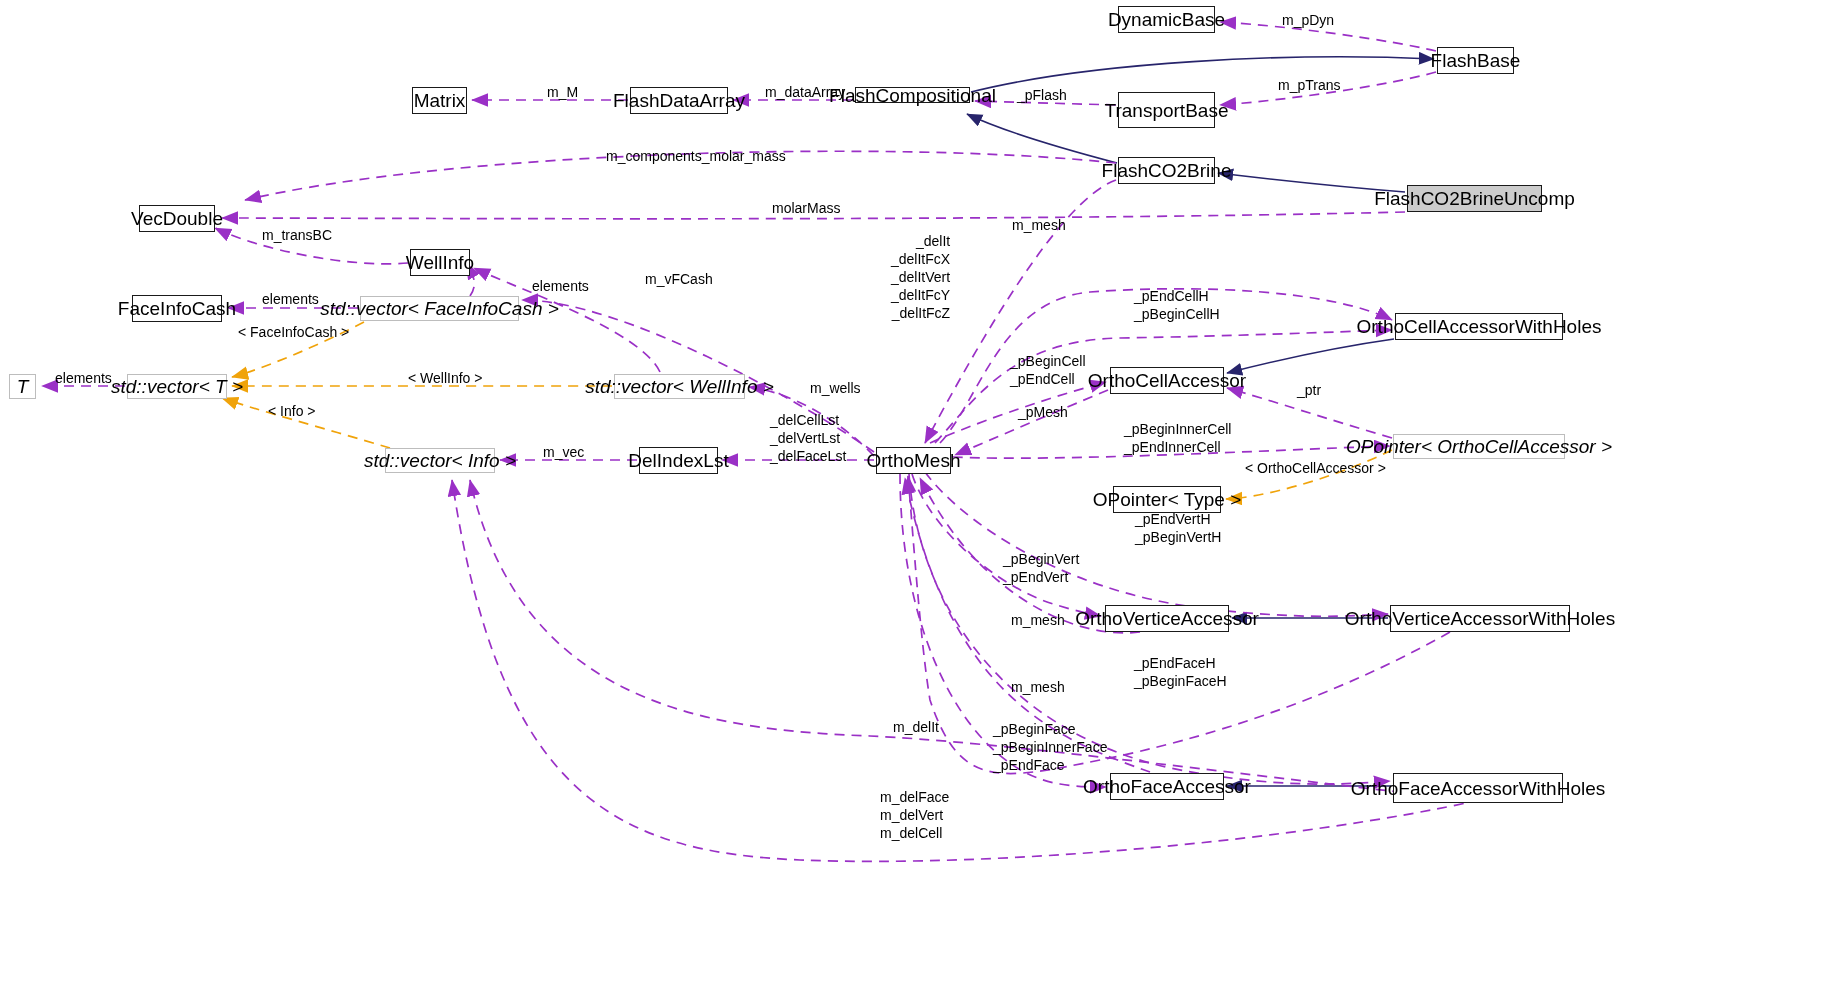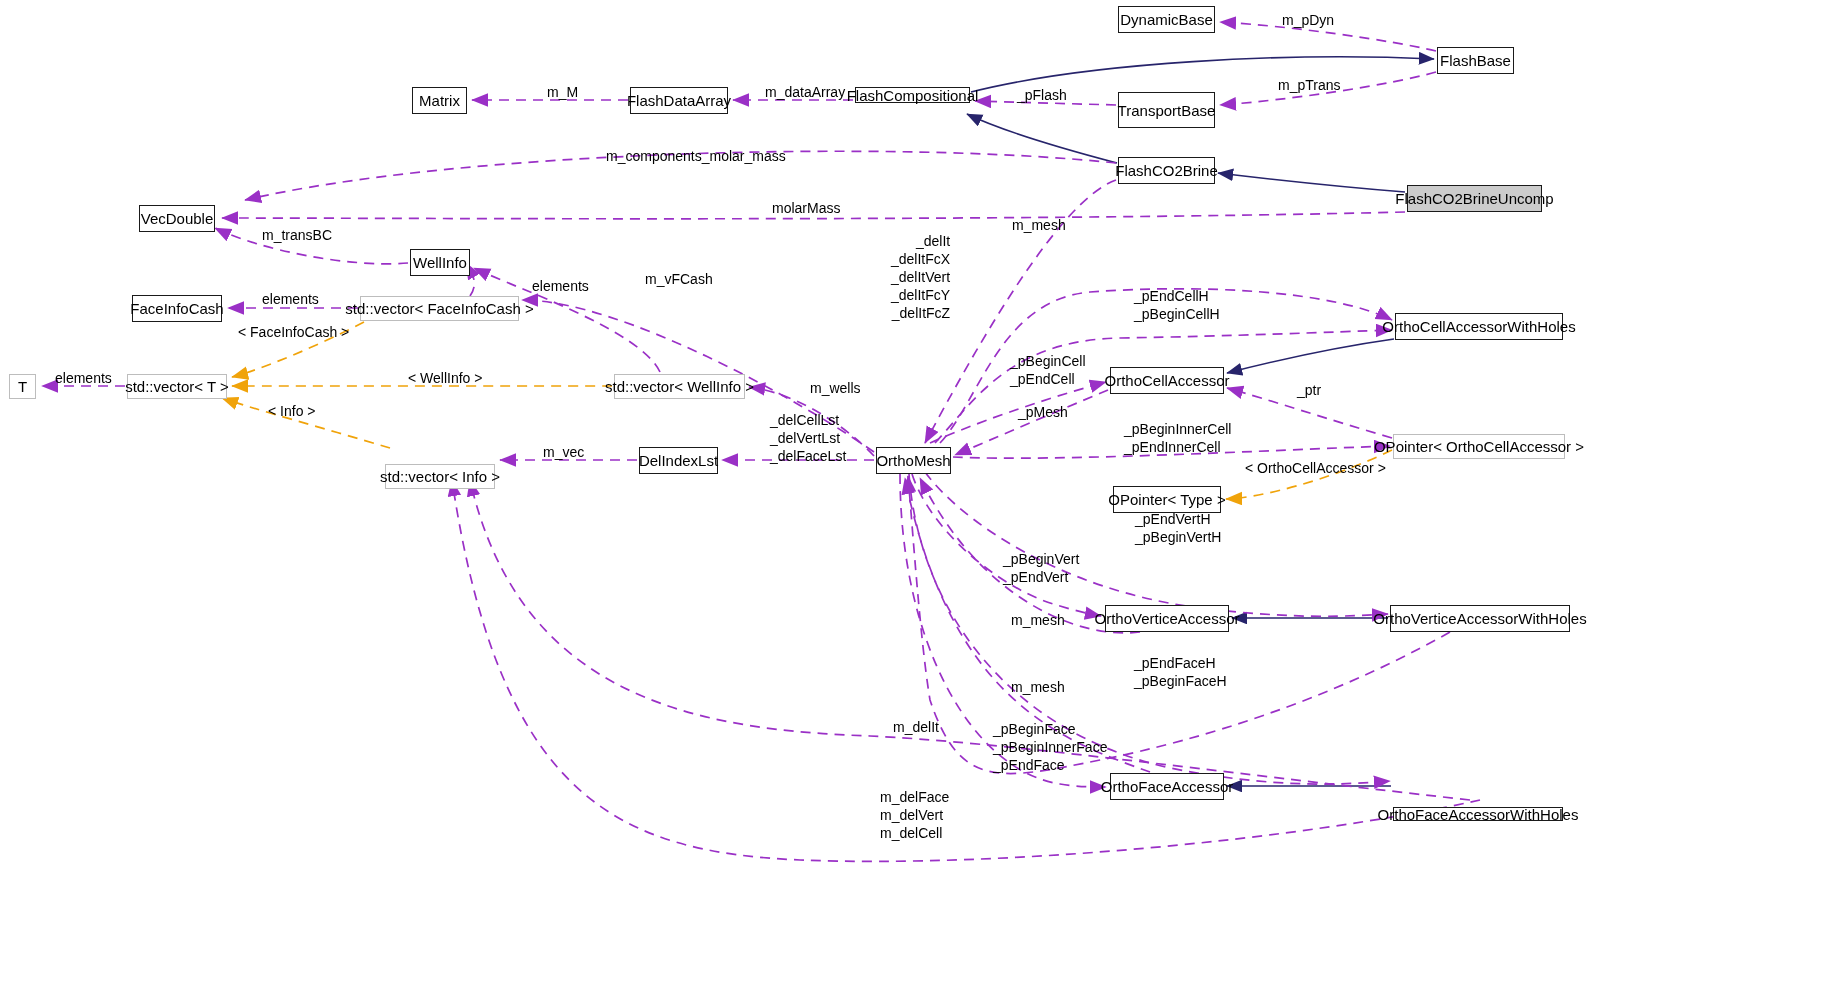--- a/index.html
+++ b/index.html
@@ -21,31 +21,32 @@
     top: 0;
     width: 1835px;
     height: 987px;
   }
   .node {
     position: absolute;
     box-sizing: border-box;
     display: flex;
     align-items: center;
     justify-content: center;
-    font-size: 15px;
+    font-size: 19px;
     color: #000000;
     white-space: nowrap;
     background: #ffffff;
     line-height: 1;
   }
   .node.solid {
     border: 1.6px solid #1a1a1a;
   }
   .node.tmpl {
     border: 1.3px solid #bdbdbd;
+    font-style: italic;
   }
   .node.hl {
     border: 1.6px solid #1a1a1a;
     background: #cccccc;
     text-align: right;
   }
   .edge-label {
     position: absolute;
     font-size: 14px;
     color: #000000;
@@ -216,42 +217,42 @@
   </div>
   <div class="node tmpl" style="left:614px;top:374px;width:131px;height:25px">
     <span>std::vector&lt; WellInfo &gt;</span>
   </div>
   <div class="node solid" style="left:1110px;top:367px;width:114px;height:27px">
     <span>OrthoCellAccessor</span>
   </div>
   <div class="node tmpl" style="left:1393px;top:434px;width:172px;height:25px">
     <span>OPointer&lt; OrthoCellAccessor &gt;</span>
   </div>
-  <div class="node tmpl" style="left:385px;top:464px;width:110px;height:25px">
+  <div class="node tmpl" style="left:385px;top:448px;width:110px;height:25px">
     <span>std::vector&lt; Info &gt;</span>
   </div>
   <div class="node solid" style="left:639px;top:447px;width:79px;height:27px">
     <span>DelIndexLst</span>
   </div>
   <div class="node solid" style="left:876px;top:447px;width:75px;height:27px">
     <span>OrthoMesh</span>
   </div>
   <div class="node solid" style="left:1113px;top:486px;width:108px;height:27px">
     <span>OPointer&lt; Type &gt;</span>
   </div>
   <div class="node solid" style="left:1105px;top:605px;width:124px;height:27px">
     <span>OrthoVerticeAccessor</span>
   </div>
   <div class="node solid" style="left:1390px;top:605px;width:180px;height:27px">
     <span>OrthoVerticeAccessorWithHoles</span>
   </div>
   <div class="node solid" style="left:1110px;top:773px;width:114px;height:27px">
     <span>OrthoFaceAccessor</span>
   </div>
-  <div class="node solid" style="left:1393px;top:807px;width:170px;height:14px">
+  <div class="node solid" style="left:1393px;top:773px;width:170px;height:30px">
     <span>OrthoFaceAccessorWithHoles</span>
   </div>
 
   <div class="edge-label left" style="left:1282px;top:12px">m_pDyn</div>
   <div class="edge-label left" style="left:547px;top:84px">m_M</div>
   <div class="edge-label left" style="left:765px;top:84px">m_dataArray</div>
   <div class="edge-label left" style="left:1017px;top:87px">_pFlash</div>
   <div class="edge-label left" style="left:1278px;top:77px">m_pTrans</div>
   <div class="edge-label left" style="left:606px;top:148px">m_components_molar_mass</div>
   <div class="edge-label left" style="left:772px;top:200px">molarMass</div>

